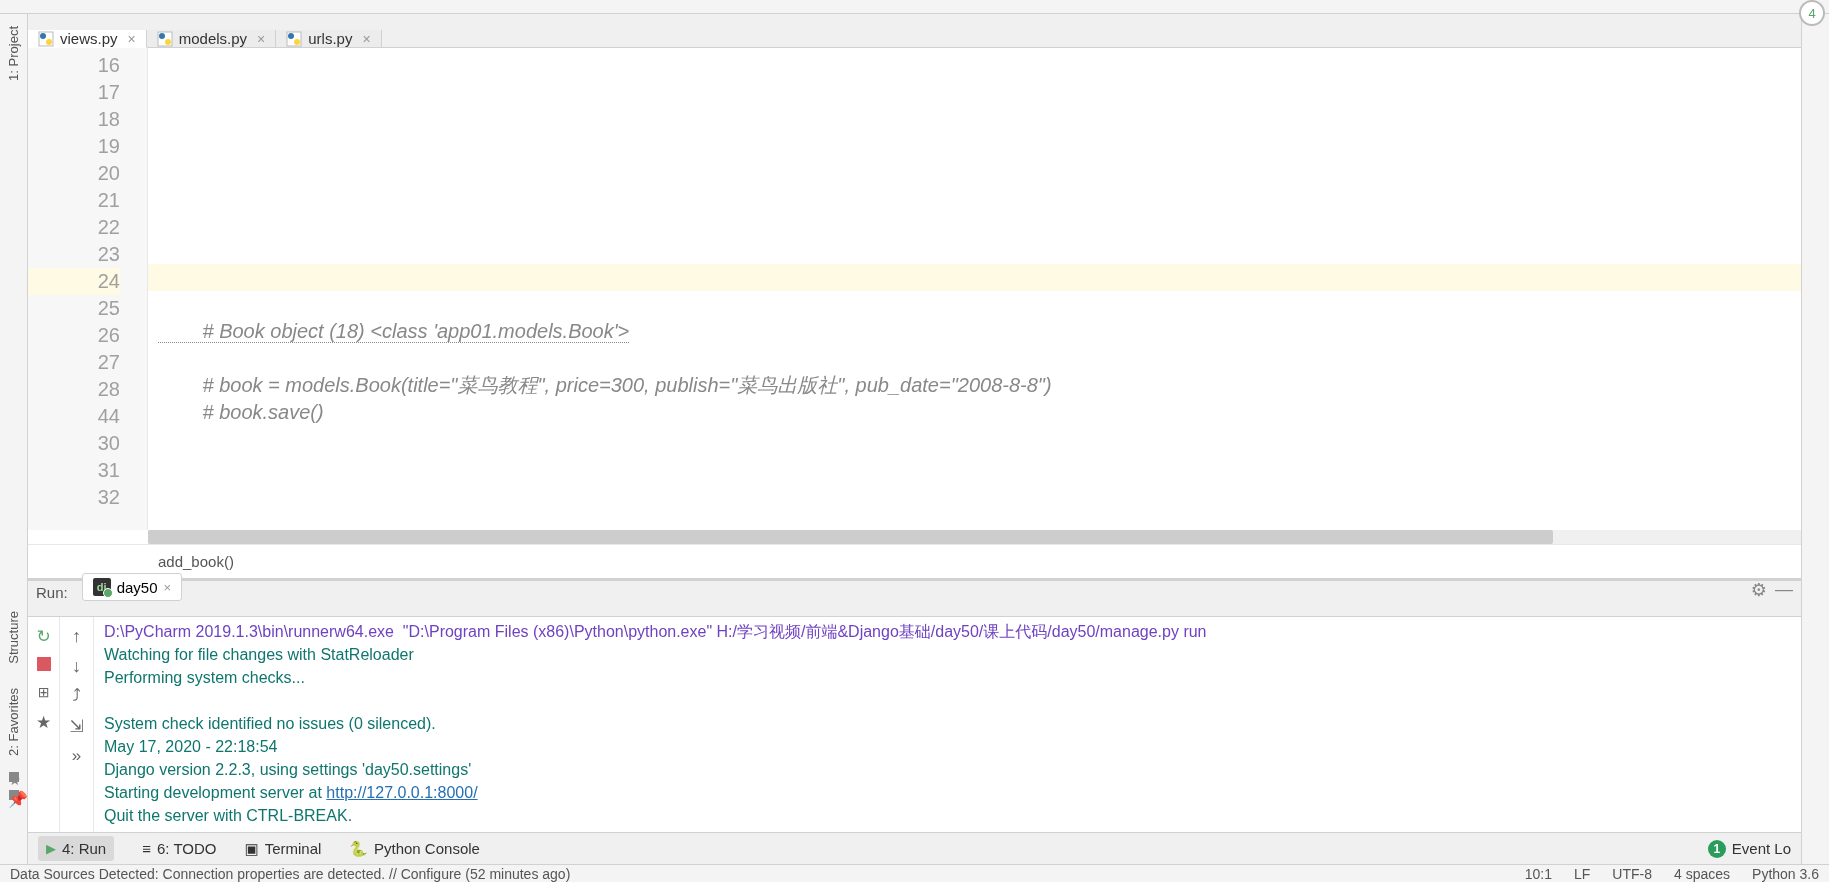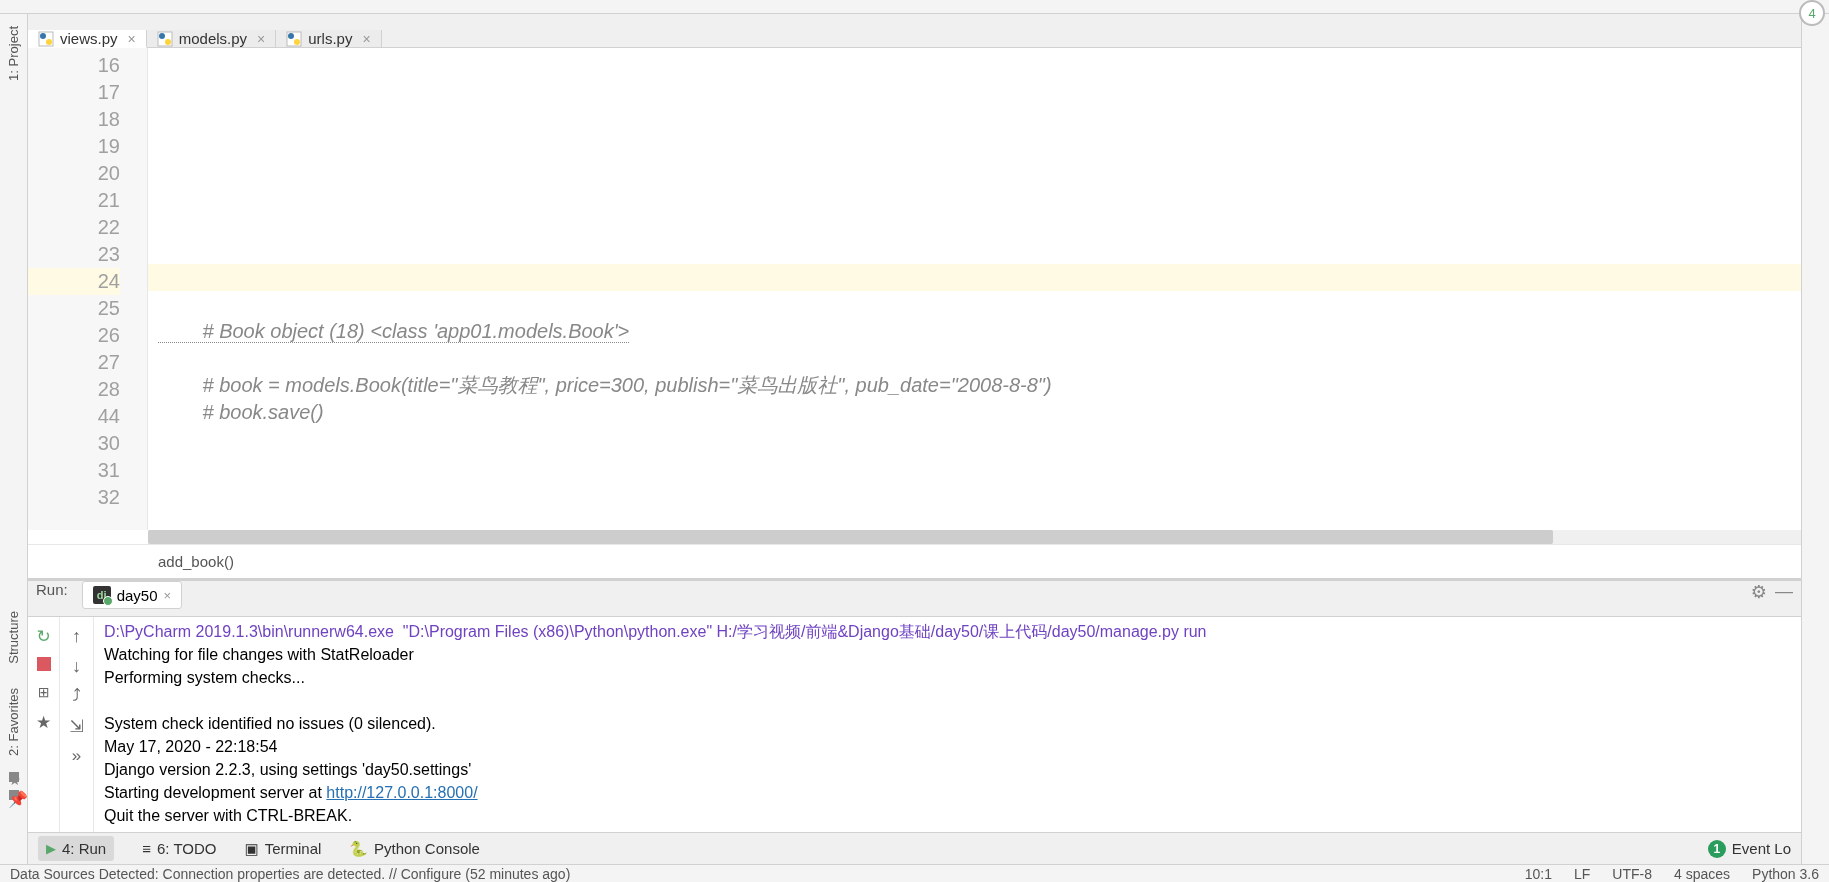--- a/index.html
+++ b/index.html
@@ -33,42 +33,42 @@
 .code-line.highlight { background: #fffae3; }
 .comment { color: #888; font-style: italic; }
 .underline { border-bottom: 1px dotted #888; }
 
 .scrollbar-h { height: 14px; background: #f0f0f0; margin-left: 120px; position: relative; }
 .scrollbar-thumb { position: absolute; left: 0; width: 85%; height: 100%; background: #cdcdcd; border-radius: 2px; }
 
 .breadcrumb-func { height: 34px; padding-left: 130px; font-size: 15px; color: #555; display: flex; align-items: center; border-top: 1px solid #e8e8e8; background: #fff; }
 
 .run-panel { border-top: 3px solid #d1d1d1; background: #fff; display: flex; flex-direction: column; }
-.run-header { height: 36px; display: flex; align-items: flex-start; background: #f0f0f0; border-bottom: 1px solid #d1d1d1; padding: 0 8px; gap: 8px; }
+.run-header { height: 36px; display: flex; align-items: flex-end; background: #f0f0f0; border-bottom: 1px solid #d1d1d1; padding: 15px 8px; gap: 8px; }
 .run-label { font-size: 15px; color: #555; }
 .run-tab { display: flex; align-items: center; gap: 6px; background: #fff; padding: 4px 10px; border: 1px solid #d1d1d1; border-radius: 3px; font-size: 15px; margin-left: 6px; }
 .run-tab .close-x { color: #999; font-size: 13px; }
 .dj-icon { width: 18px; height: 18px; background: #333; color: #9fd89f; font-size: 11px; font-weight: bold; display: inline-flex; align-items: center; justify-content: center; border-radius: 2px; position: relative; }
 .dj-icon::after { content: ''; position: absolute; right: -2px; bottom: -2px; width: 8px; height: 8px; background: #59a869; border-radius: 50%; border: 1px solid #fff; }
 .run-header-right { margin-left: auto; display: flex; gap: 8px; }
 .gear-icon { color: #888; font-size: 18px; cursor: pointer; }
 .minus-icon { color: #888; font-size: 18px; cursor: pointer; }
 
 .run-body { display: flex; flex: 1; }
 .run-toolbar { width: 32px; border-right: 1px solid #e8e8e8; display: flex; flex-direction: column; align-items: center; gap: 12px; padding-top: 10px; }
 .run-toolbar-2 { width: 34px; border-right: 1px solid #e8e8e8; display: flex; flex-direction: column; align-items: center; gap: 12px; padding-top: 10px; }
 .tb-icon { width: 18px; height: 18px; display: flex; align-items: center; justify-content: center; font-size: 17px; cursor: pointer; color: #666; }
 .tb-icon.rerun { color: #59a869; }
 .tb-icon.stop { width: 14px; height: 14px; background: #db5860; }
 .tb-icon.layout { font-size: 14px; }
 .tb-icon.arrow { font-size: 18px; }
 
 .console-output { flex: 1; padding: 4px 10px; font-family: "Consolas","Courier New",monospace; font-size: 16px; line-height: 22px; white-space: pre; overflow: hidden; }
 .con-path { color: #6f42c1; }
-.con-normal { color: #000000; }
+.con-normal { color: #0f766e; }
 .con-link { color: #2470b3; text-decoration: underline; }
 
 .bottom-bar { height: 32px; background: #f0f0f0; border-top: 1px solid #d1d1d1; display: flex; align-items: center; padding: 0 10px; gap: 28px; font-size: 15px; color: #333; }
 .bottom-item { display: flex; align-items: center; gap: 6px; cursor: pointer; }
 .bottom-item.active { background: #d9d9d9; padding: 4px 8px; border-radius: 3px; }
 .play-icon { color: #59a869; font-size: 13px; }
 .bottom-right { margin-left: auto; display: flex; align-items: center; gap: 6px; }
 .circle-badge { width: 18px; height: 18px; background: #2a9c5b; color: #fff; border-radius: 50%; display: flex; align-items: center; justify-content: center; font-size: 12px; font-weight: bold; }
 
 .right-sidebar { width: 28px; background: #f4f4f4; border-left: 1px solid #d1d1d1; }

